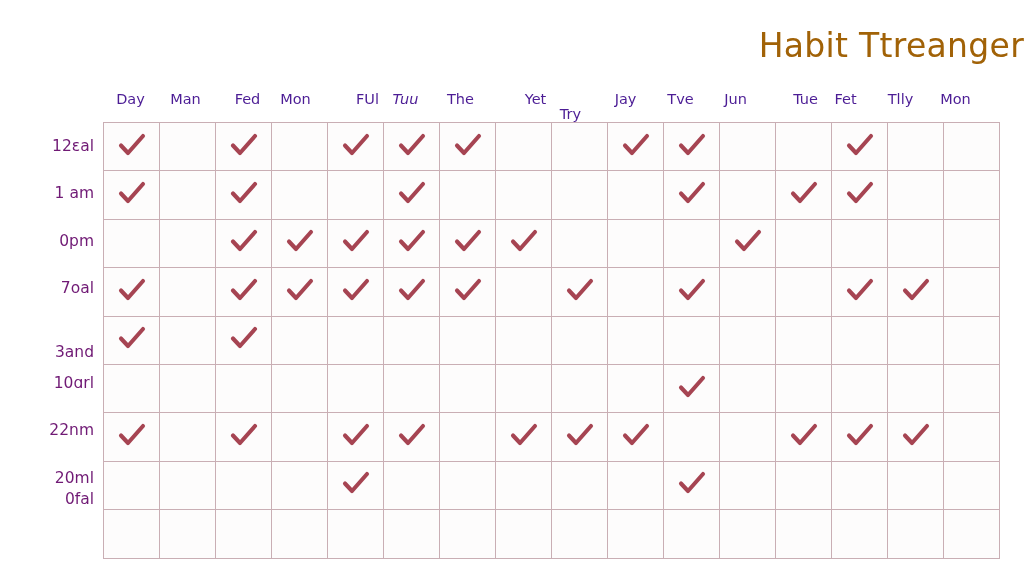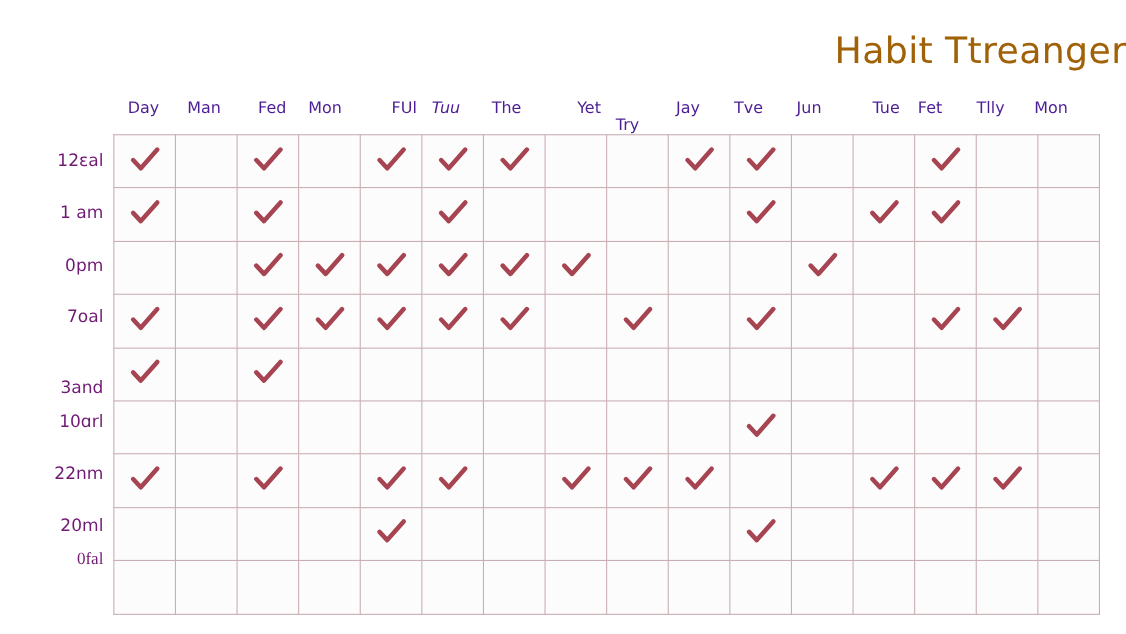--- a/index.html
+++ b/index.html
@@ -116,21 +116,21 @@
     </div>
   <div id="row-heads">
       <div class="row-head" style="top: 133.7px;">12ɛal</div>
       <div class="row-head" style="top: 181.1px;">1 am</div>
       <div class="row-head" style="top: 228.5px;">0pm</div>
       <div class="row-head" style="top: 275.9px;">7oal</div>
       <div class="row-head" style="top: 316px; margin-top: 24px;">3and</div>
       <div class="row-head" style="top: 370.7px;">10ɑrl</div>
       <div class="row-head" style="top: 418.1px; text-align: right;">22nm</div>
       <div class="row-head" style="top: 465.5px; text-align: right;">20ml</div>
-      <div class="row-head" style="top: 497px; font-family: Liberation Serif, serif;">0fal</div>
+      <div class="row-head" style="top: 487px;">0fal</div>
     </div>
 
   <div id="tracker">
     <table class="grid">
       <tbody id="grid-body">
           <tr>
             <td class="cell"><span class="check"><svg width="30" height="26" viewBox="0 0 30 26" xmlns="http://www.w3.org/2000/svg">
                   <path d="M4 13.5 L11 21 L26 4" fill="none" stroke="#a64452" stroke-width="4.1" stroke-linecap="round" stroke-linejoin="round"></path>
                 </svg></span></td>
             <td class="cell empty"><span class="check"><svg width="30" height="26" viewBox="0 0 30 26" xmlns="http://www.w3.org/2000/svg">

